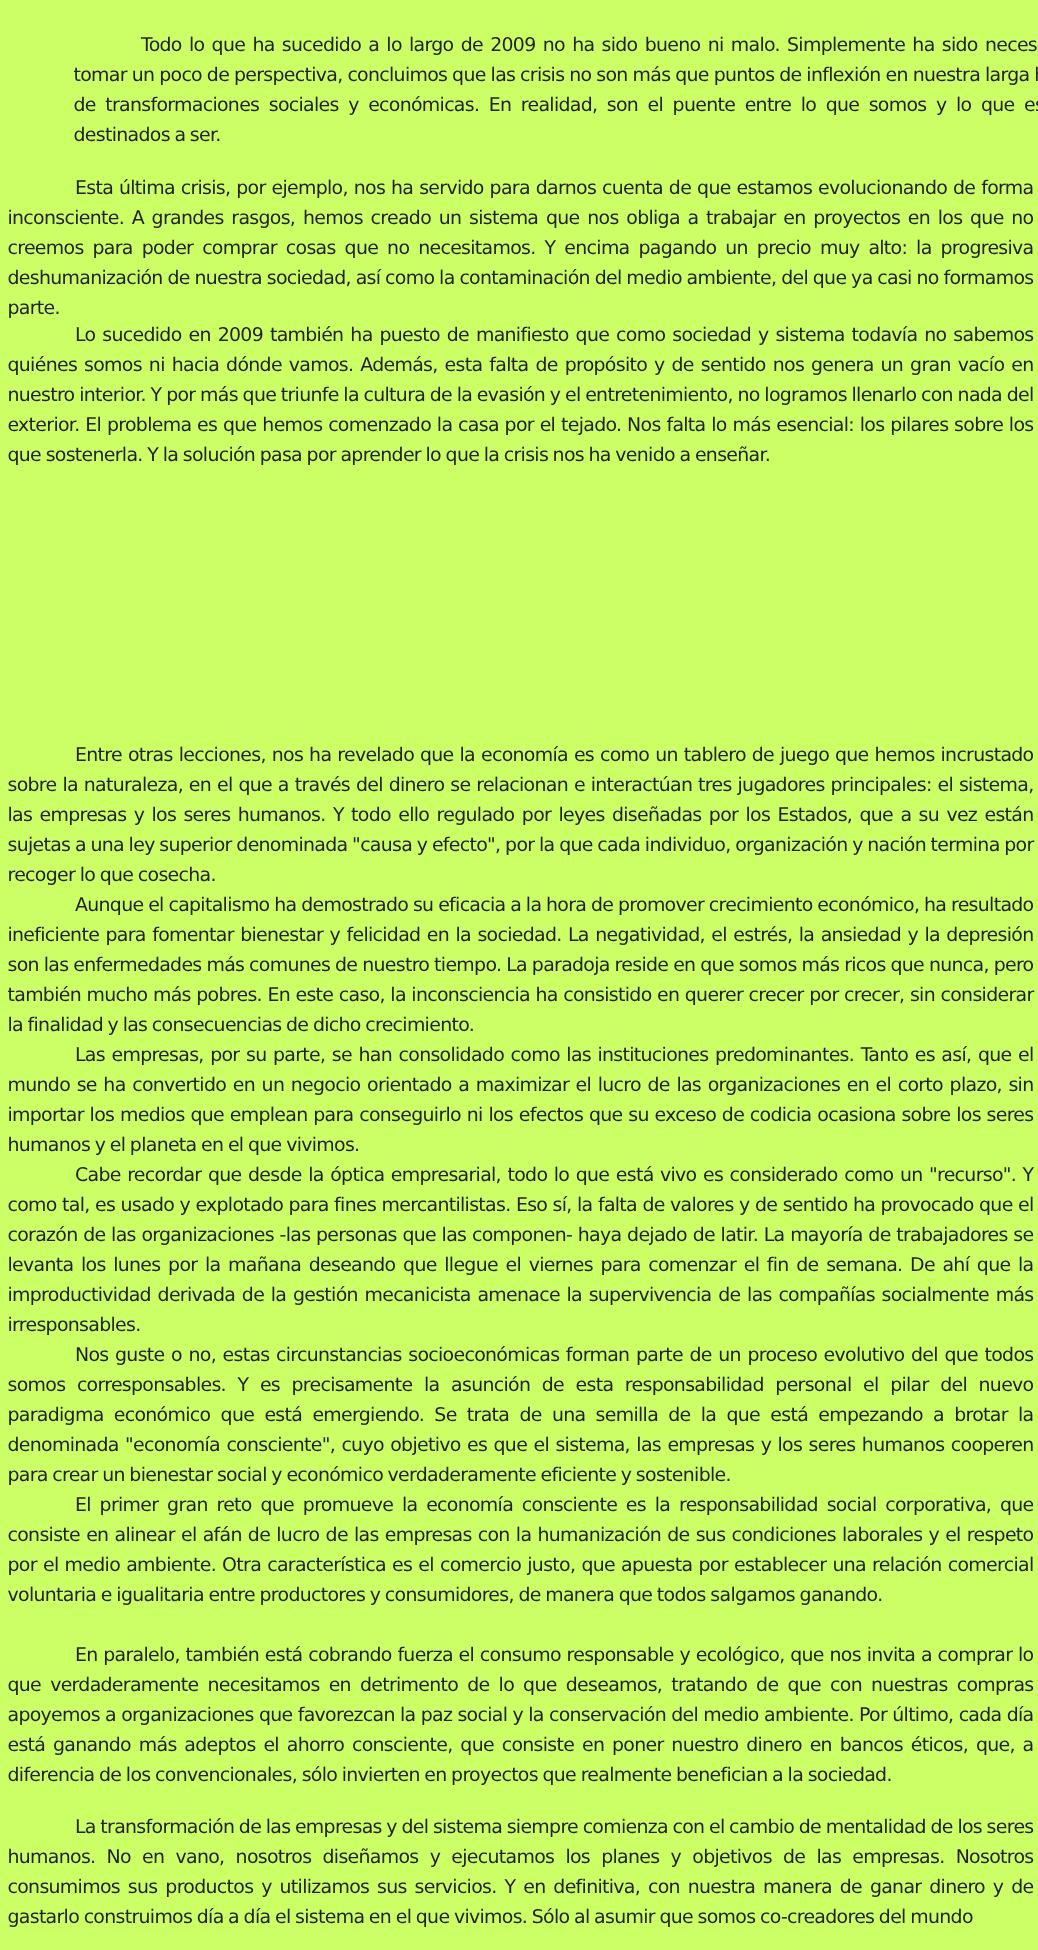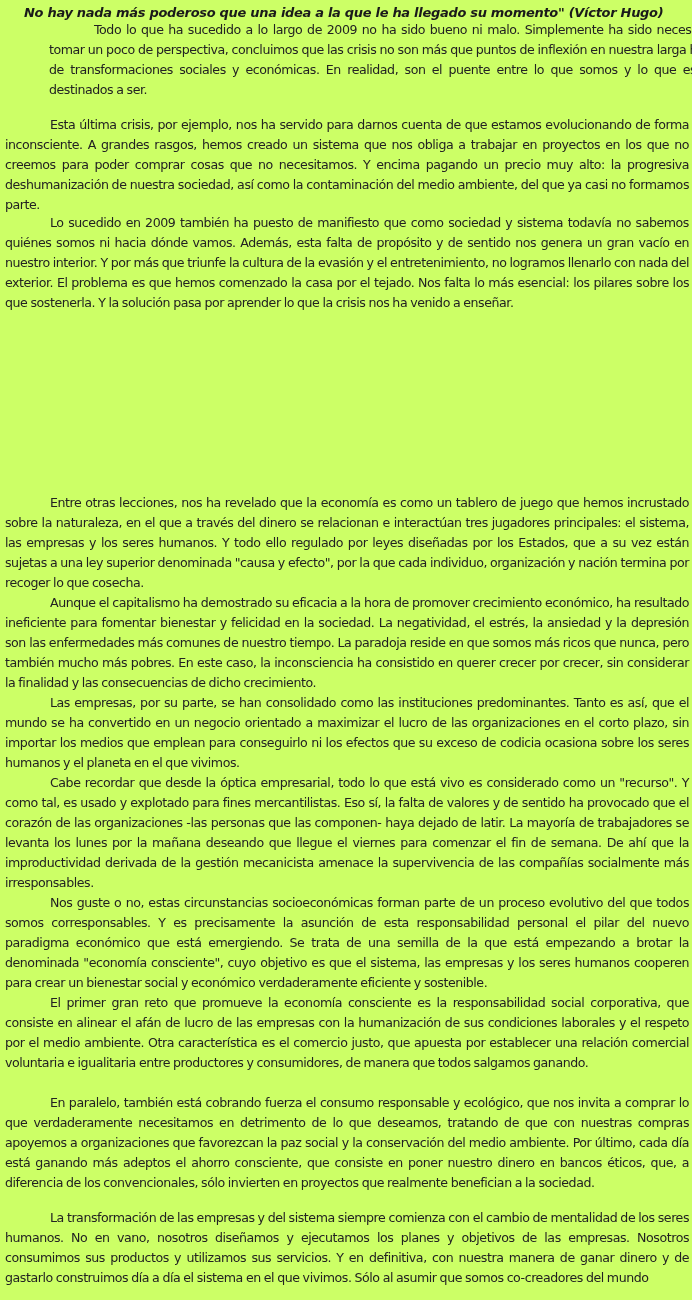--- a/index.html
+++ b/index.html
@@ -46,21 +46,20 @@
     position: absolute;
     left: 0;
     width: 692px;
   }
 </style>
 </head>
 <body>
 
 <div class="page">
 
-  <div class="quote">No hay nada más poderoso que una idea a la que le ha llegado su momento" (Víctor Hugo)</div>
 
   <p class="para" style="top:20px;margin-left:44px;">Todo lo que ha sucedido a lo largo de 2009 no ha sido bueno ni malo. Simplemente ha sido necesario. Al tomar un poco de perspectiva, concluimos que las crisis no son más que puntos de inflexión en nuestra larga historia de transformaciones sociales y económicas. En realidad, son el puente entre lo que somos y lo que estamos destinados a ser.</p>
 
   <p class="para" style="top:115px;">Esta última crisis, por ejemplo, nos ha servido para darnos cuenta de que estamos evolucionando de forma inconsciente. A grandes rasgos, hemos creado un sistema que nos obliga a trabajar en proyectos en los que no creemos para poder comprar cosas que no necesitamos. Y encima pagando un precio muy alto: la progresiva deshumanización de nuestra sociedad, así como la contaminación del medio ambiente, del que ya casi no formamos parte.</p>
 
   <p class="para" style="top:213px;">Lo sucedido en 2009 también ha puesto de manifiesto que como sociedad y sistema todavía no sabemos quiénes somos ni hacia dónde vamos. Además, esta falta de propósito y de sentido nos genera un gran vacío en nuestro interior. Y por más que triunfe la cultura de la evasión y el entretenimiento, no logramos llenarlo con nada del exterior. El problema es que hemos comenzado la casa por el tejado. Nos falta lo más esencial: los pilares sobre los que sostenerla. Y la solución pasa por aprender lo que la crisis nos ha venido a enseñar.</p>
 
   <div class="spacer" style="top:335px;height:155px;"></div>
 
   <p class="para" style="top:493px;">Entre otras lecciones, nos ha revelado que la economía es como un tablero de juego que hemos incrustado sobre la naturaleza, en el que a través del dinero se relacionan e interactúan tres jugadores principales: el sistema, las empresas y los seres humanos. Y todo ello regulado por leyes diseñadas por los Estados, que a su vez están sujetas a una ley superior denominada "causa y efecto", por la que cada individuo, organización y nación termina por recoger lo que cosecha.</p>

